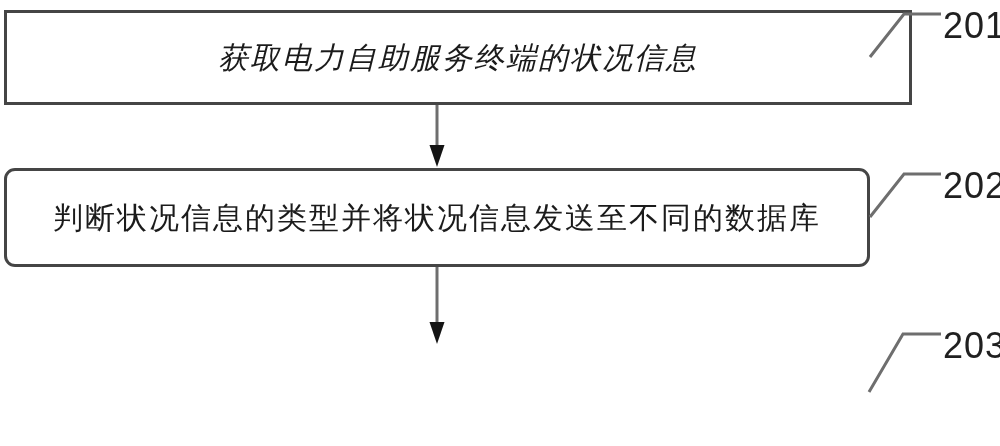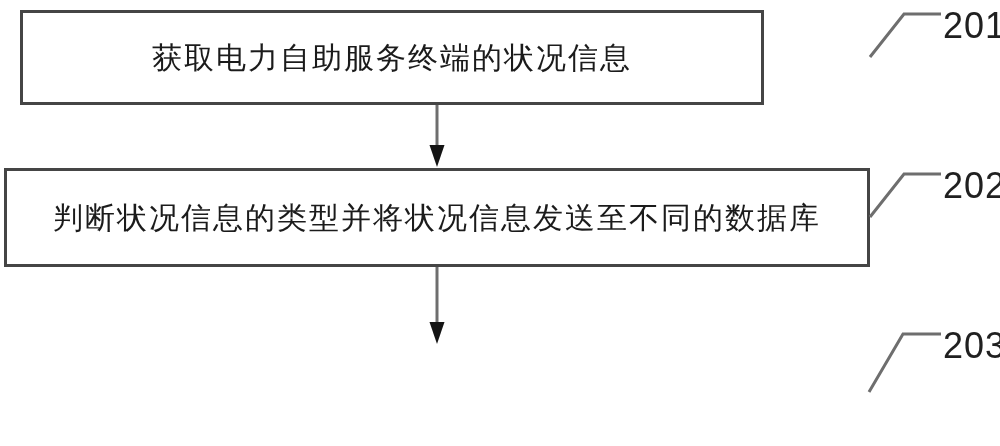--- a/index.html
+++ b/index.html
@@ -25,22 +25,22 @@
     justify-content: center;
     text-align: center;
   }
   .flow-box .box-text {
     font-size: 30px;
     letter-spacing: 2px;
     color: #1b1b1b;
     line-height: 1.2;
     padding: 0 20px;
   }
-  #box-201 { left: 20px;  top: 10px;  width: 744px; height: 95px; }
-  #box-202 { left: 4px;  top: 168px; width: 866px; height: 99px; }
+  #box-201 { left: 4px;  top: 10px;  width: 908px; height: 95px; font-style: italic; }
+  #box-202 { left: 4px;  top: 168px; width: 866px; height: 99px; border-radius: 11px; }
   #box-203 { left: 4px;  top: 345px; width: 864px; height: 95px; }
   .overlay {
     position: absolute;
     left: 0; top: 0;
     width: 1000px;
     height: 446px;
     pointer-events: none;
   }
   .ref-label {
     position: absolute;

